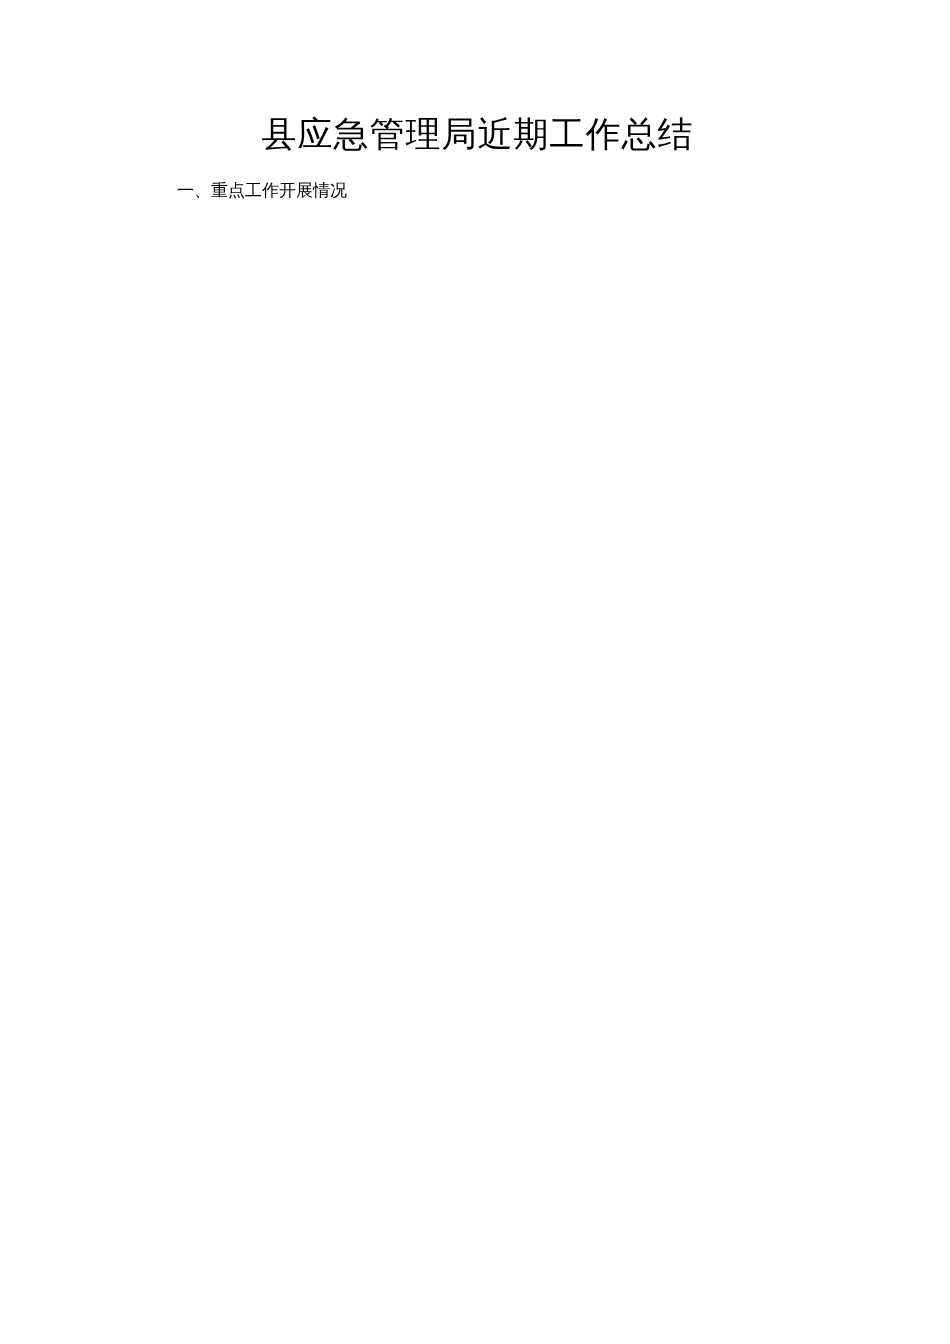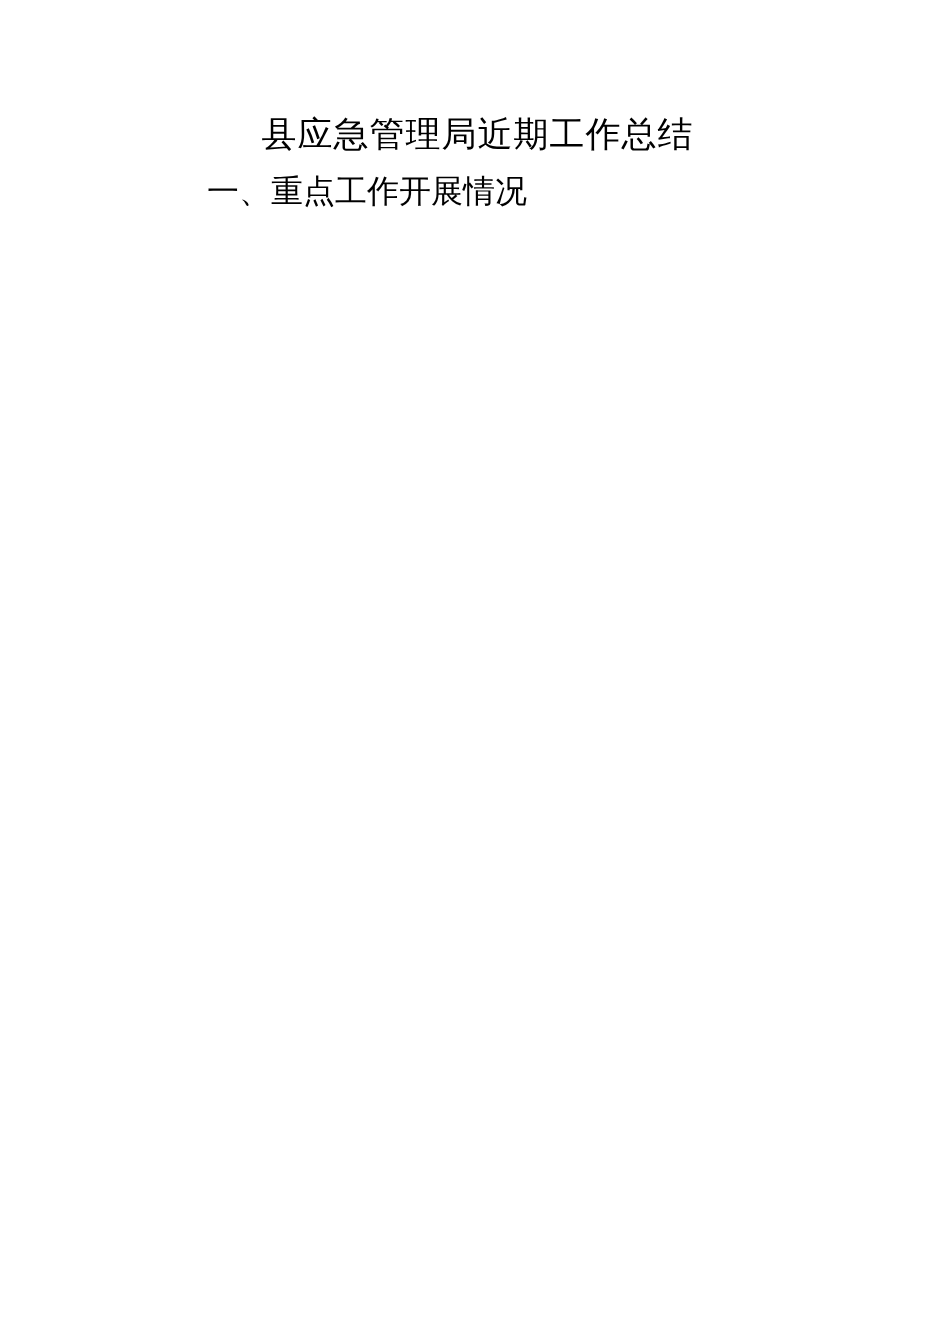--- a/index.html
+++ b/index.html
@@ -35,21 +35,21 @@
     margin: 0;
     font-size: 24px;
     line-height: 73px;
     text-indent: 2em;
     text-align: justify;
     text-justify: inter-ideograph;
     font-weight: 400;
   }
   .section-heading {
     margin: 0;
-    font-size: 32px;
+    font-size: 17px;
     line-height: 66px;
     text-indent: 2em;
     font-weight: 400;
   }
 </style>
 </head>
 <body>
 
 <div class="page">
   <h1 class="doc-title">县应急管理局近期工作总结</h1>

